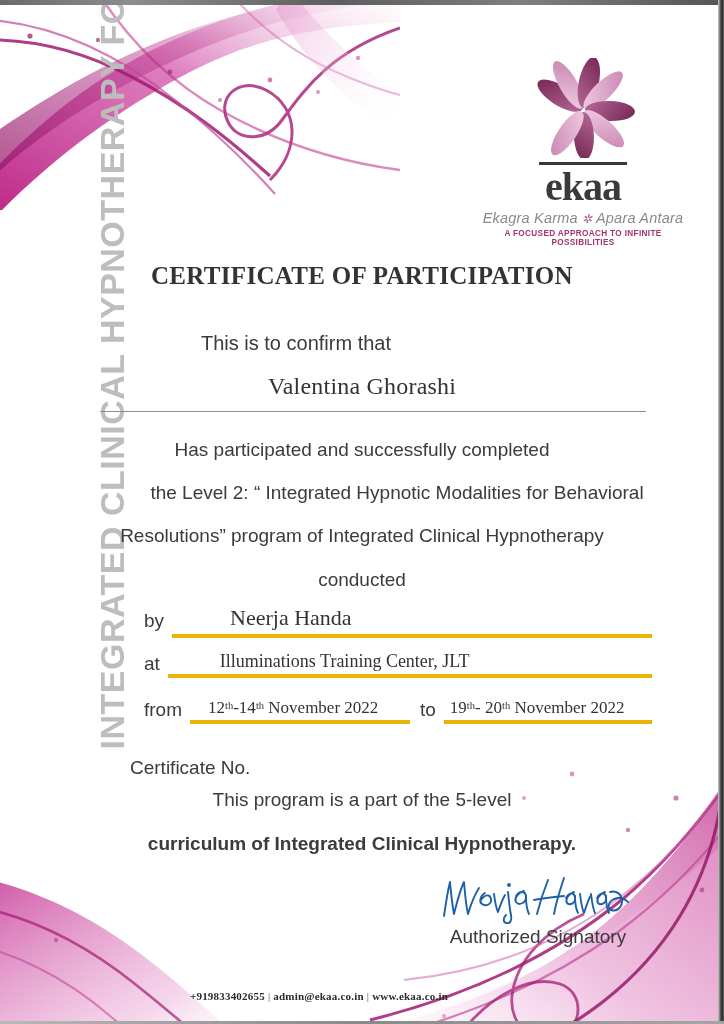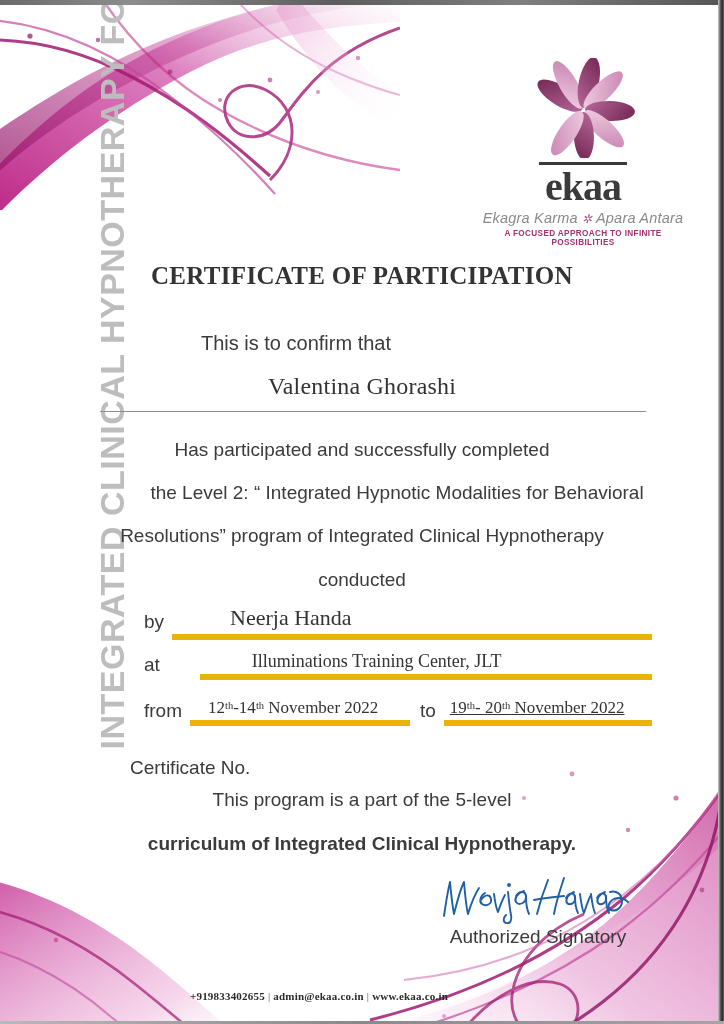--- a/index.html
+++ b/index.html
@@ -130,39 +130,39 @@
 
   
   .fillrow{
     position:absolute;
     display:flex;align-items:center;
     font-size:19px;color:#3b3b3b;margin-left:22px;
   }
   .fillrow .lbl{flex:0 0 auto;padding-bottom:2px;}
   .fillrow .slot{
     position:relative;
-    border-bottom:6px solid #eab308;
+    border-bottom:4px solid #eab308;
     margin-left:8px;
     padding:0 6px 2px 6px;
     font-family:"Liberation Serif",serif;
     color:#333;
     white-space:nowrap;
   }
 
   .row-by{left:122px;top:605px;width:508px;}
   .row-by .slot{flex:1 1 auto;font-size:22px;padding-left:58px;padding-bottom:3px;}
 
-  .row-at{left:122px;top:651px;width:508px;gap:32px;}
+  .row-at{left:122px;top:651px;width:508px;}
   .row-at .slot{flex:1 1 auto;font-size:18px;padding-left:52px;}
 
   .row-from{left:122px;top:698px;width:512px;font-size:19px;}
   .row-from .slot{font-size:17px;}
   .row-from .slot-a{width:196px;padding-left:18px;}
   .row-from .to{margin-left:10px;padding-bottom:2px;}
-  .row-from .slot-b{width:196px;padding-left:6px;margin-left:8px;text-decoration:underline;}
+  .row-from .slot-b{width:196px;padding-left:6px;margin-left:8px;}
   sup{font-size:.62em;vertical-align:.42em;}
 
   .certno{
     position:absolute;left:130px;top:757px;
     font-size:19px;color:#3b3b3b;
     display:flex;align-items:flex-end;
   }
   .certno .val{
     font-size:17.5px;margin-left:2px;padding-bottom:1px;color:#3b3b3b;
   }

